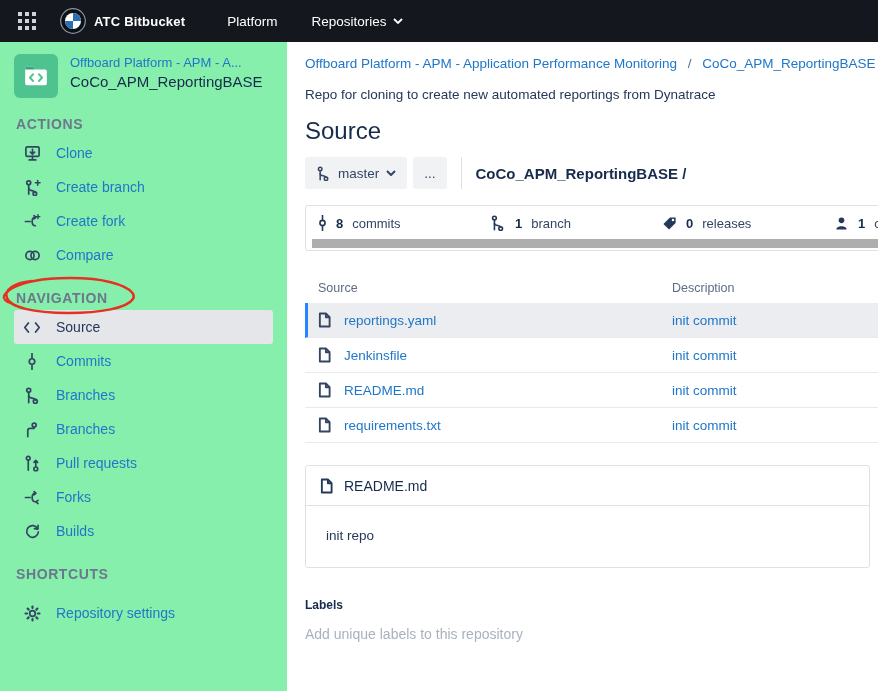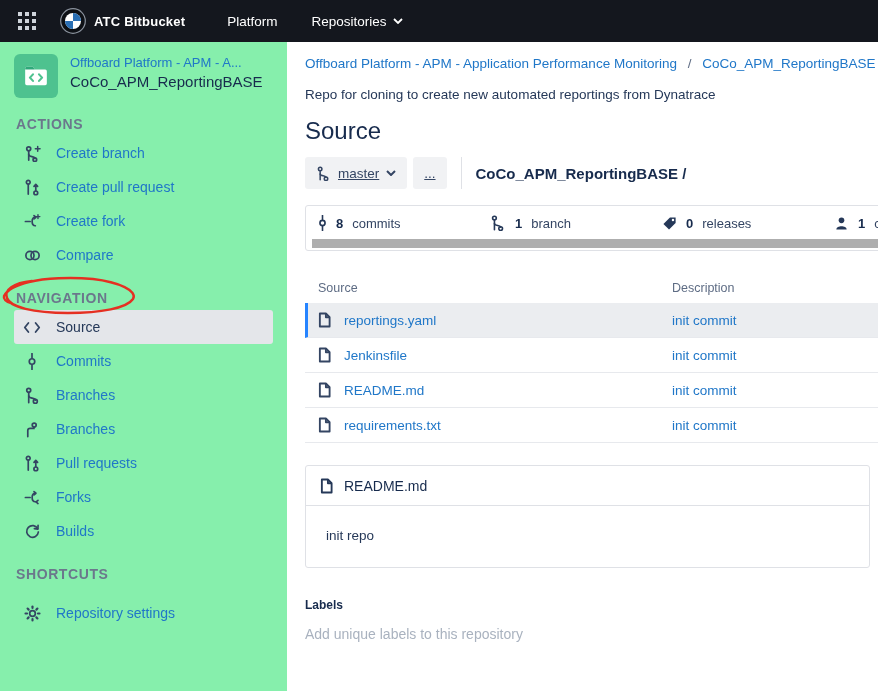--- a/index.html
+++ b/index.html
@@ -44,21 +44,21 @@
   .breadcrumb { font-size:13.5px; white-space:nowrap; }
   .breadcrumb .bc-link { color:#2077C8; cursor:pointer; }
   .breadcrumb .bc-sep { color:#5E6C84; margin:0 7px; }
   .repo-desc { font-size:13.5px; color:#253858; margin-top:16px; }
   .page-title { font-size:24px; font-weight:500; color:#172B4D; margin-top:15px; }
 
   .branch-row { display:flex; align-items:center; margin-top:12px; height:32px; }
   .btn { background:#F1F2F4; border:none; border-radius:3px; height:32px;
          display:flex; align-items:center; gap:7px; padding:0 11px;
          font-size:13.5px; color:#344563; cursor:pointer; font-weight:500;
-         font-family:inherit;text-decoration:underline; }
+         font-family:inherit; }
   .btn + .btn { margin-left:6px; }
   .v-divider { width:1px; height:32px; background:#DFE1E6; margin:0 14px; }
   .path-text { font-size:15px; font-weight:bold; color:#172B4D; }
 
   .stats-card { margin-top:16px; border:1px solid #DFE1E6; border-radius:3px;
                 background:#fff; padding-top:9px; }
   .stats-row { display:flex; padding-left:12px; }
   .stat { width:172px; display:flex; align-items:center; gap:9px;
           font-size:13px; color:#344563; cursor:pointer; }
   .stat .num { font-weight:bold; color:#172B4D; }
@@ -142,45 +142,44 @@
         </svg>
       </div>
       <div class="repo-titles">
         <div class="project-link">Offboard Platform - APM - A...</div>
         <div class="repo-name">CoCo_APM_ReportingBASE</div>
       </div>
     </div>
 
     <div class="side-section-label">ACTIONS</div>
 
+    <div class="side-item">
+      <span class="ic">
+        <svg viewBox="0 0 18 18" width="17" height="17" fill="none" stroke="currentColor" stroke-width="1.8">
+          <rect x="2" y="2" width="14" height="10" rx="1.5"></rect>
+          <path d="M9 4.5 V9.5 M6.8 7.6 L9 9.8 L11.2 7.6" stroke-linecap="round" stroke-linejoin="round"></path>
+          <path d="M9 12 V15 M5.5 15.8 H12.5" stroke-linecap="round"></path>
+        </svg>
+      </span>
+      <span>Clone</span>
+    </div>
 
     <div class="side-item">
       <span class="ic">
         <svg viewBox="0 0 18 18" width="17" height="17" fill="none" stroke="currentColor" stroke-width="1.8">
           <circle cx="5" cy="4" r="2.1"></circle>
           <path d="M5 6.2 V16" stroke-linecap="round"></path>
           <path d="M5 10 C5 13, 11.5 11.5, 11.5 14.3" stroke-linecap="round"></path>
           <circle cx="11.5" cy="15.5" r="1.9"></circle>
           <path d="M14.5 1.5 V6.5 M12 4 H17" stroke-width="1.6" stroke-linecap="round"></path>
         </svg>
       </span>
       <span>Create branch</span>
     </div>
 
-    <div class="side-item">
-      <span class="ic">
-        <svg viewBox="0 0 18 18" width="17" height="17" fill="none" stroke="currentColor" stroke-width="1.8">
-          <circle cx="4.5" cy="3.5" r="2"></circle>
-          <path d="M4.5 5.7 V16" stroke-linecap="round"></path>
-          <path d="M12.5 12.5 V6 M10.6 7.8 L12.5 5.7 L14.4 7.8" stroke-linecap="round" stroke-linejoin="round"></path>
-          <circle cx="12.5" cy="14.7" r="2"></circle>
-        </svg>
-      </span>
-      <span>Create pull request</span>
-    </div>
 
     <div class="side-item">
       <span class="ic">
         <svg viewBox="0 0 18 18" width="17" height="17" fill="none" stroke="currentColor" stroke-width="1.8">
           <path d="M1.5 9 H6.5" stroke-linecap="round"></path>
           <path d="M12 4.5 C7.5 4.5, 7.5 13.5, 12 13.5" stroke-linecap="round"></path>
           <path d="M10.6 2.8 L12.6 4.5 L10.6 6.2" stroke-linecap="round" stroke-linejoin="round"></path>
           <path d="M14.8 1.8 V5.8 M12.8 3.8 H16.8" stroke-width="1.5" stroke-linecap="round"></path>
         </svg>
       </span>

